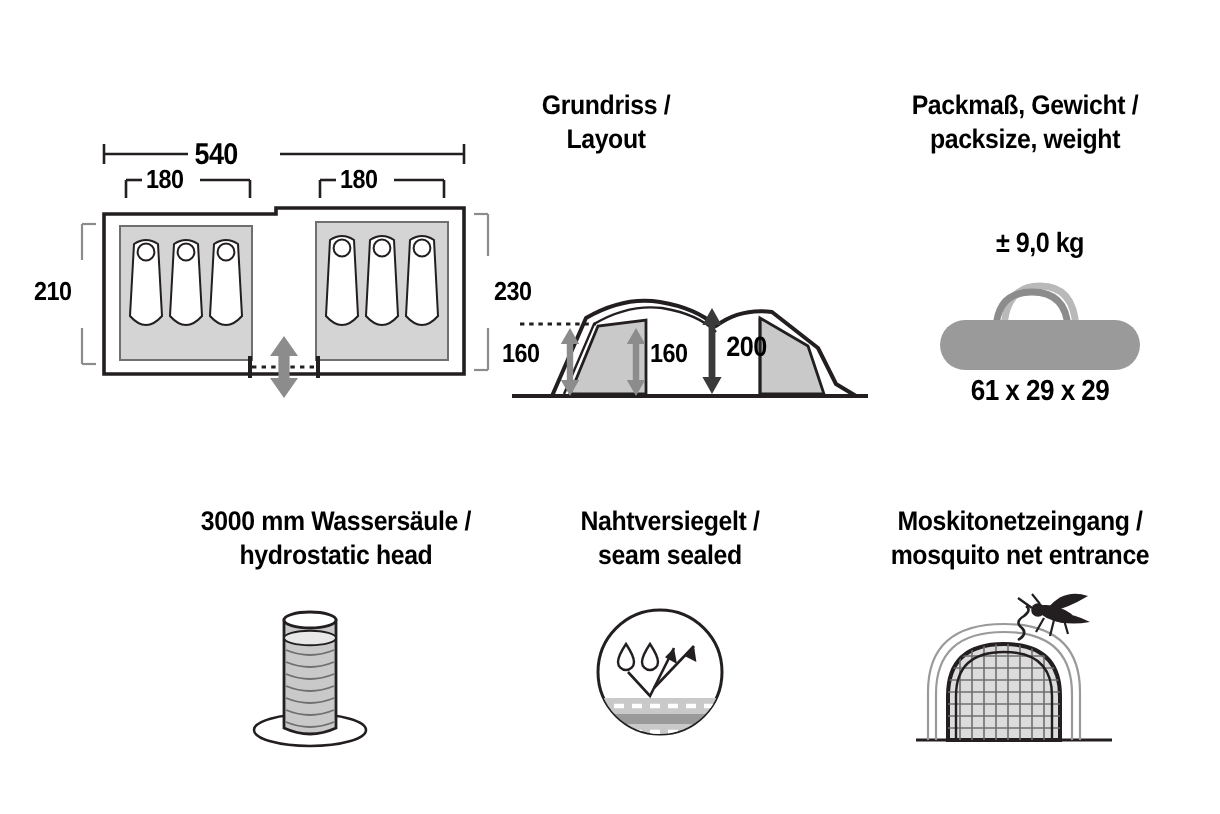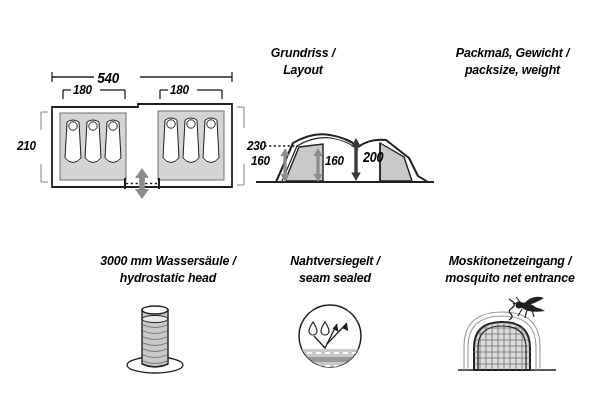--- a/index.html
+++ b/index.html
@@ -13,21 +13,20 @@
     position: relative;
     overflow: hidden;
     font-family: "Liberation Sans", sans-serif;
     color: #000000;
   }
   #page {
     position: absolute;
     left: 0; top: 0;
     width: 610px;
     height: 407px;
-    font-style: italic;
   }
   .panel {
     position: absolute;
   }
   .heading {
     position: absolute;
     text-align: center;
     font-weight: bold;
     font-size: 13.5px;
     line-height: 17px;
@@ -170,21 +169,21 @@
       </g>
     </svg>
 
     <div class="dimtext" style="left:88px; top:9px; font-size:15px;">540</div>
     <div class="dimtext" style="left:64px; top:22px;">180</div>
     <div class="dimtext" style="left:161px; top:22px;">180</div>
     <div class="dimtext" style="left:8px; top:78px;">210</div>
     <div class="dimtext" style="left:238px; top:78px;">230</div>
   </div>
 
-  <div class="panel" style="left:252px; top:124px; width:185px; height:70px;">
+  <div class="panel" style="left:252px; top:140px; width:185px; height:70px;">
     <svg width="185" height="70" viewBox="0 0 185 70">
 
       <path d="M4,58 L182,58" stroke="#231f20" stroke-width="2" fill="none"></path>
 
       <path d="M24,58 L41,19 Q60,8 78,11 Q96,14 106,23 Q118,14 134,16 L157,34 L166,52 L176,58 Z" fill="#ffffff" stroke="#231f20" stroke-width="2" stroke-linejoin="round"></path>
 
       <path d="M30,57 L45,22 Q62,12 79,14 Q97,17 106,26" fill="none" stroke="#231f20" stroke-width="1.2"></path>
 
       <path d="M33,57 L47,23 L71,20 L71,57 Z" fill="#c9c9c9" stroke="#231f20" stroke-width="1.4"></path>
 
@@ -204,20 +203,33 @@
       <g fill="#3a3a3a">
         <path d="M104,14 l4.8,8.5 l-3.1,0 l0,26 l3.1,0 l-4.8,8.5 l-4.8,-8.5 l3.1,0 l0,-26 l-3.1,0 Z"></path>
       </g>
     </svg>
 
     <div class="dimtext" style="left:-2px; top:29px;">160</div>
     <div class="dimtext" style="left:72px; top:29px;">160</div>
     <div class="dimtext" style="left:110px; top:25px; font-size:14px;">200</div>
   </div>
 
+  <div class="panel" style="left:440px; top:110px; width:160px; height:100px;">
+    <div class="packtext" style="left:0px; top:3px; width:160px; font-size:14px;">± 9,0 kg</div>
+
+    <svg width="160" height="55" viewBox="0 0 160 55" style="position:absolute; left:0; top:24px;">
+
+      <path d="M62,30 Q63,9 80,9 Q97,9 98,30" fill="none" stroke="#b9b9b9" stroke-width="3.4"></path>
+      <path d="M58,30 Q59,12 76,12 Q93,12 94,30" fill="none" stroke="#8c8c8c" stroke-width="3.4"></path>
+
+      <rect x="30" y="26" width="100" height="25" rx="12.5" ry="12.5" fill="#9a9a9a"></rect>
+    </svg>
+
+    <div class="packtext" style="left:0px; top:78px; width:160px; font-size:14.5px;">61 x 29 x 29</div>
+  </div>
 
   <div class="panel" style="left:112px; top:300px; width:86px; height:80px;">
     <svg width="86" height="80" viewBox="0 0 86 80">
 
       <ellipse cx="43" cy="65" rx="28" ry="8" fill="#ffffff" stroke="#231f20" stroke-width="1.3"></ellipse>
 
       <path d="M30,10 L30,64 Q43,70 56,64 L56,10 Z" fill="#c9c9c9" stroke="#231f20" stroke-width="1.4"></path>
 
       <ellipse cx="43" cy="10" rx="13" ry="4" fill="#ffffff" stroke="#231f20" stroke-width="1.4"></ellipse>
 

